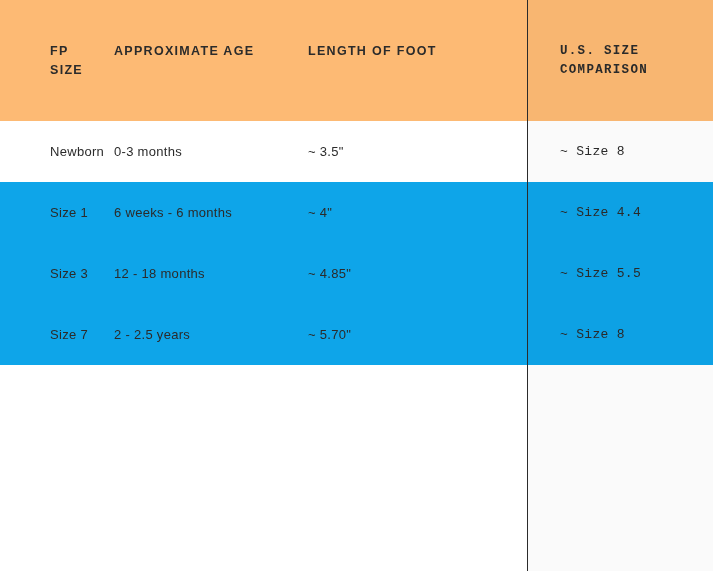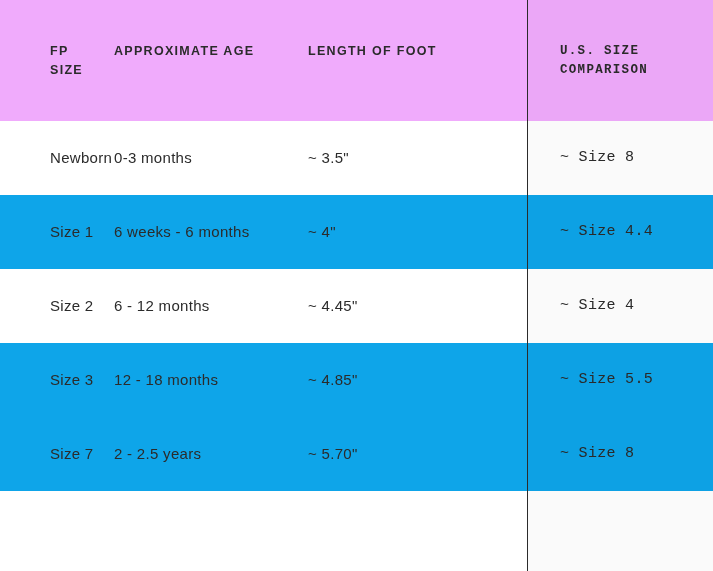--- a/index.html
+++ b/index.html
@@ -33,30 +33,30 @@
   thead th {
     text-align: left;
     vertical-align: top;
     font-size: 12.5px;
     font-weight: bold;
     letter-spacing: 1.3px;
     color: #2b2b2b;
     padding: 42px 10px 40px 0;
     height: 107px;
     box-sizing: border-box;
-    background: #f0abfc;
+    background: #fdba74;
   }
   thead th.pad-l { padding-left: 50px; }
   thead th .hdr-line { display: block; line-height: 1.55; }
 
   tbody td {
-    font-size: 15px;
+    font-size: 13px;
     letter-spacing: 0.3px;
     color: #2b2b2b;
-    height: 74px;
+    height: 61px;
     padding: 0 10px 0 0;
     vertical-align: middle;
     background: #ffffff;
   }
   tbody td.pad-l { padding-left: 50px; }
   tbody tr.alt td { background: #0ea5e9; }
 
   
   thead th.col3, tbody td.col3 { padding-left: 32px; font-family: Liberation Mono, monospace; }
 
@@ -116,26 +116,20 @@
         <td>0-3 months</td>
         <td>~ 3.5"</td>
         <td class="col3">~ Size 8</td>
       </tr>
       <tr class="alt">
         <td class="pad-l">Size 1</td>
         <td>6 weeks - 6 months</td>
         <td>~ 4"</td>
         <td class="col3">~ Size 4.4</td>
       </tr>
-      <tr>
-        <td class="pad-l">Size 2</td>
-        <td>6 - 12 months</td>
-        <td>~ 4.45"</td>
-        <td class="col3">~ Size 4</td>
-      </tr>
       <tr class="alt">
         <td class="pad-l">Size 3</td>
         <td>12 - 18 months</td>
         <td>~ 4.85"</td>
         <td class="col3">~ Size 5.5</td>
       </tr>
       <tr class="alt">
         <td class="pad-l">Size 7</td>
         <td>2 - 2.5 years</td>
         <td>~ 5.70"</td>

